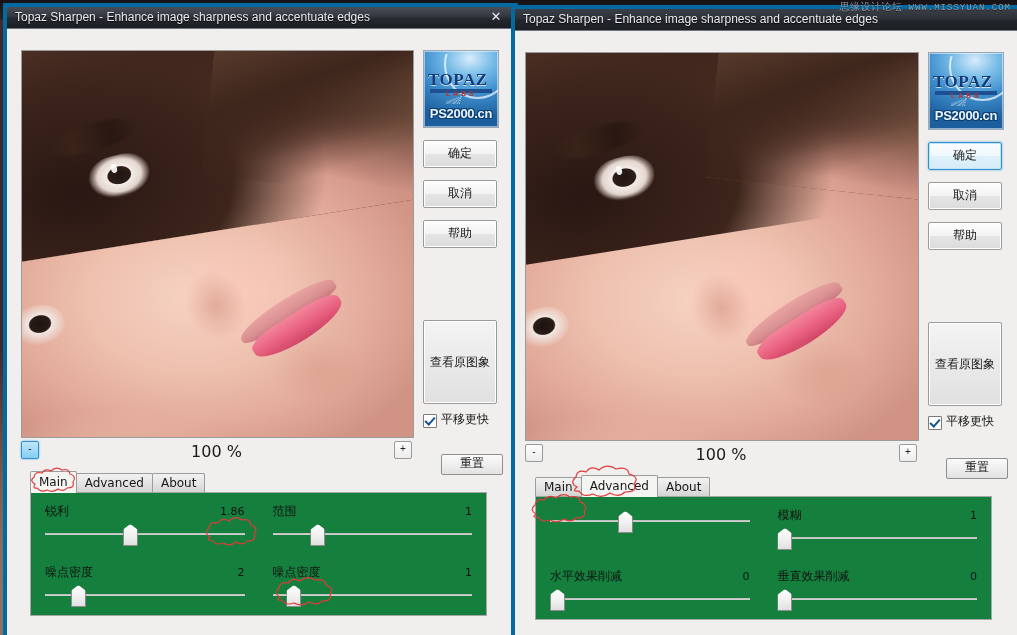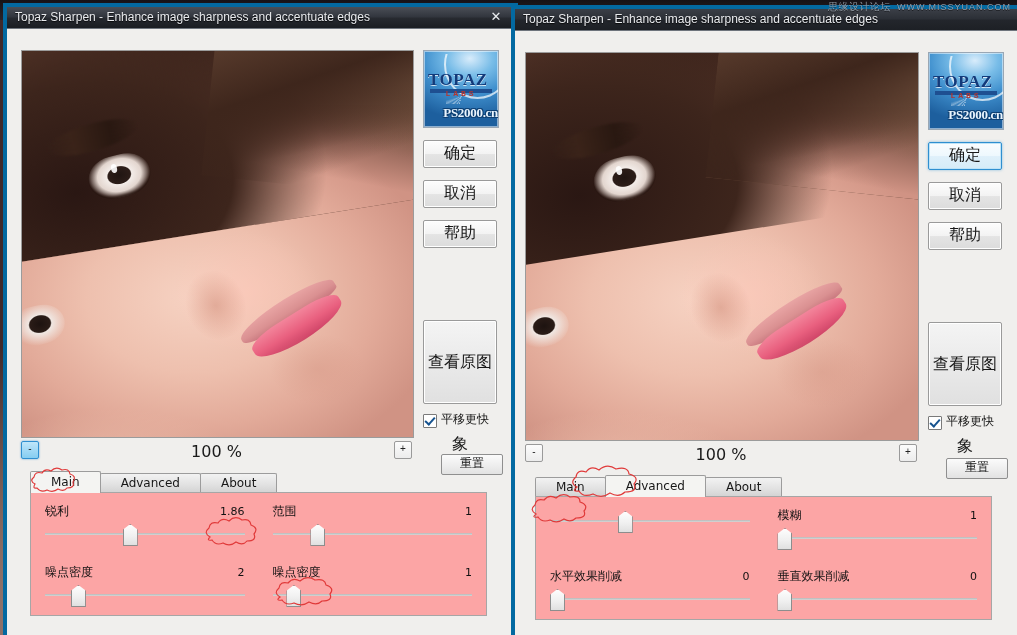--- a/index.html
+++ b/index.html
@@ -26,21 +26,21 @@
 
   
   .wm-top{
     position:absolute;top:1px;right:6px;
     font-size:10px;line-height:12px;color:#9aa3ad;
     letter-spacing:.5px;white-space:nowrap;
     text-shadow:0 1px 0 rgba(0,0,0,.55);
     font-family:"DejaVu Sans",sans-serif;
     z-index:60;opacity:.92;
   }
-  .wm-top .en{font-family:Liberation Sans, sans-serif;font-size:9px;letter-spacing:1px;margin-left:6px;}
+  .wm-top .en{font-family:Liberation Mono, monospace;font-size:9px;letter-spacing:1px;margin-left:6px;}
 
   
   .dialog{
     position:absolute;
     background:#f0efed;
     border:4px solid #0369a1;
     box-shadow:0 0 0 1px rgba(255,255,255,.35) inset;
   }
   .dlg-left{left:3px;top:3px;width:507px;height:629px;}
   .dlg-right{left:511px;top:5px;width:503px;height:627px;}
@@ -182,32 +182,32 @@
     line-height:17px;
   }
   .logo .labs{
     position:absolute;left:6px;right:6px;top:38px;text-align:center;
     font-family:"Liberation Mono","DejaVu Sans Mono",monospace;
     font-size:8px;font-weight:bold;letter-spacing:3px;color:#b4352f;
     background:linear-gradient(180deg,#1e4f91 0%,#1e4f91 40%,rgba(30,79,145,0) 41%);
     line-height:10px;
   }
   .logo .ps2000{
-    position:absolute;left:0;right:0;bottom:6px;text-align:right;
-    font-family:Liberation Serif, serif;
+    position:absolute;left:0;right:0;bottom:6px;text-align:center;
+    font-family:Liberation Sans, sans-serif;
     font-size:13px;font-weight:bold;letter-spacing:-.3px;
     color:#e9f4fd;
     text-shadow:-1px -1px 0 #0d3f72, 1px 1px 0 #0d3f72, 1px -1px 0 #0d3f72, -1px 1px 0 #0d3f72;
   }
 
   .btn{
     display:block;width:72px;height:26px;margin-top:12px;
     border:1px solid #9a9a9a;border-radius:2px;
     background:linear-gradient(180deg,#fdfdfd 0%,#f3f3f3 48%,#e4e4e4 52%,#dcdcdc 100%);
-    font-size:16px;color:#181818;line-height:24px;text-align:center;
+    font-size:12px;color:#181818;line-height:24px;text-align:center;
     cursor:pointer;font-family:"DejaVu Sans",sans-serif;
     box-shadow:0 0 0 1px #fff inset;
   }
   .btn.focused{
     border:1px solid #2f8fd0;
     box-shadow:0 0 0 1px #bfe3f7 inset, 0 0 3px rgba(47,143,208,.55);
     background:linear-gradient(180deg,#fafdff 0%,#eef8fd 48%,#dff0fa 52%,#d5ecf8 100%);
   }
   .btn-view{
     width:72px;height:82px;line-height:82px;margin-top:72px;
@@ -253,35 +253,35 @@
     font-family:"DejaVu Sans",sans-serif;
   }
   .dlg-left  .reset-btn{left:434px;top:425px;}
   .dlg-right .reset-btn{left:431px;top:427px;}
 
   
   .tabs{position:absolute;display:flex;align-items:flex-end;height:21px;}
   .dlg-left  .tabs{left:23px;top:443px;}
   .dlg-right .tabs{left:20px;top:445px;}
   .tab{
-    height:19px;padding:0 20px;margin-right:-1px;
+    height:19px;padding:0 8px;margin-right:-1px;
     border:1px solid #9c9c9c;border-bottom:none;
     background:linear-gradient(180deg,#f2f2f2 0%,#e2e2e2 55%,#d2d2d2 100%);
     font-size:12px;color:#171717;line-height:19px;cursor:pointer;
     font-family:"DejaVu Sans",sans-serif;
     border-radius:2px 2px 0 0;
   }
   .tab.active{
     height:21px;line-height:21px;background:#f4f4f2;border-color:#9c9c9c;
     position:relative;z-index:3;
   }
 
   
   .params{
-    position:absolute;border:1px solid #a6a6a6;background:#fca5a5;
+    position:absolute;border:1px solid #a6a6a6;background:#15803d;
     display:grid;grid-template-columns:1fr 1fr;grid-template-rows:1fr 1fr;
   }
   .dlg-left  .params{left:23px;top:463px;width:455px;height:122px;}
   .dlg-right .params{left:20px;top:465px;width:455px;height:122px;}
 
   .slider-cell{position:relative;padding:10px 14px 0 14px;}
   .sl-head{display:flex;justify-content:space-between;align-items:baseline;}
   .sl-label{font-size:12px;color:#111;font-family:"DejaVu Sans",sans-serif;white-space:nowrap;}
   .sl-value{font-size:11px;color:#111;font-family:"DejaVu Sans",sans-serif;}
   .sl-track{

